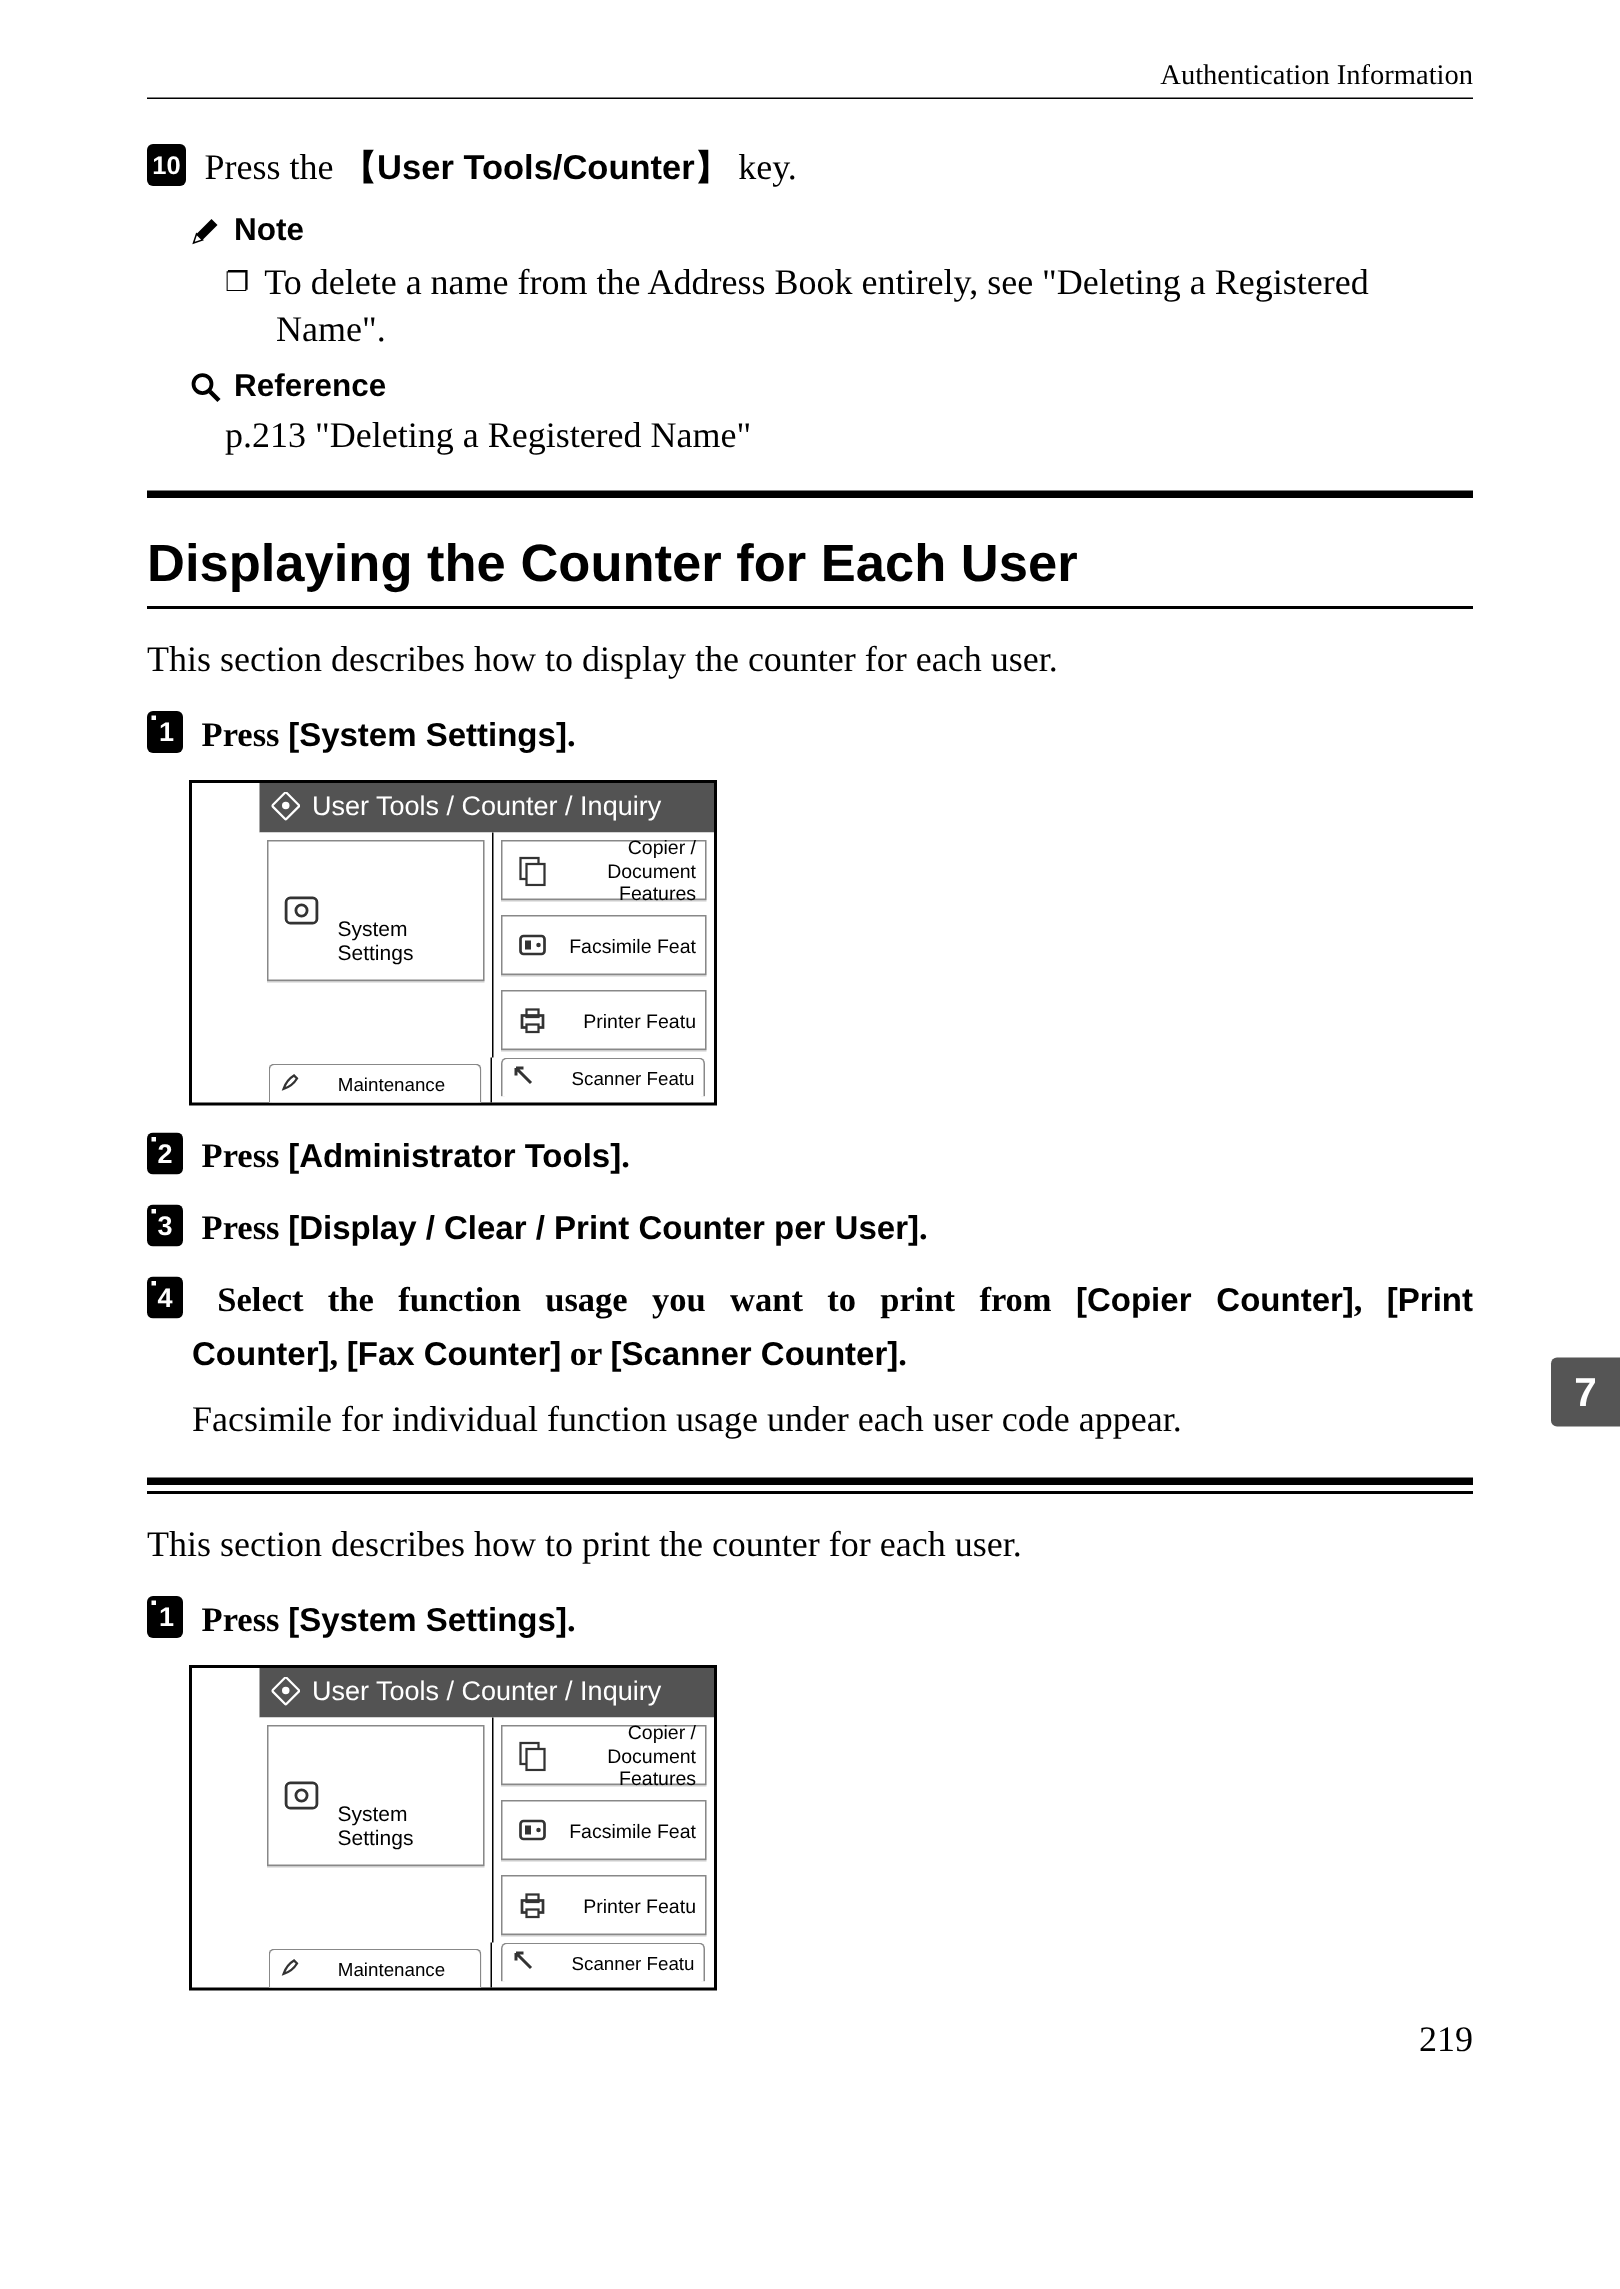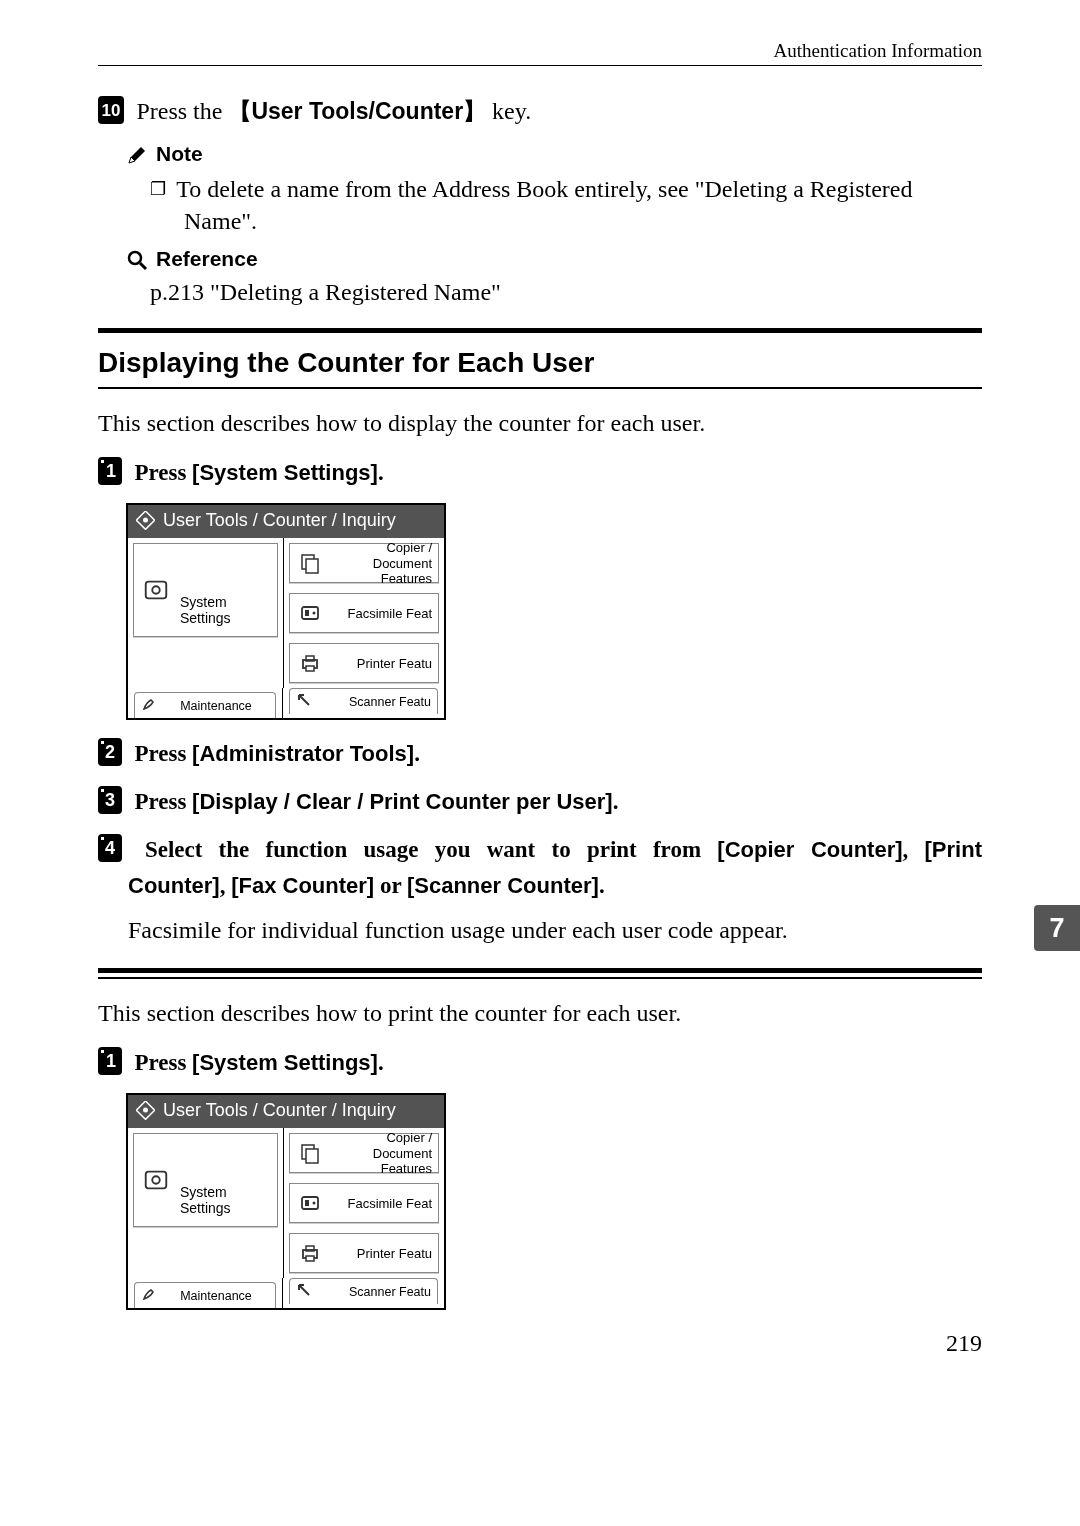--- a/index.html
+++ b/index.html
@@ -47,43 +47,44 @@
     font-size: 24px;
     margin-left: 24px;
     margin-top: 4px;
   }
   .bullet-sq { font-family: Arial,Helvetica,sans-serif; font-size:18px; margin-right:10px; position:relative; top:-2px; }
   .thick-rule { border-top: 5px solid #000; margin-top: 22px; }
   .thin-rule { border-top: 2px solid #000; margin-top: 4px; }
   .section-title {
     font-family: Arial, Helvetica, sans-serif;
     font-weight: bold;
-    font-size: 28px;
-    margin-top: 14px;
+    font-size: 35px;
+    margin-top: 24px;
     margin-bottom: 8px;
   }
   .body-text {
     font-size: 24px;
     line-height: 1.35;
     margin-top: 18px;
     margin-bottom: 18px;
   }
   .step-num-icon {
     display: inline-block;
     vertical-align: -5px;
     margin-right: 6px;
   }
   .panel {
-    width: 320px;
+    width: 352px;
     margin-left: 28px;
     margin-top: 10px;
     margin-bottom: 18px;
     border: 2px solid #000;
     box-sizing: border-box;
     font-family: Arial, Helvetica, sans-serif;
+    padding-left: 45px;
   }
   .panel-title {
     background: #535353;
     color: #fff;
     font-size: 18px;
     padding: 5px 8px 7px 8px;
     display: flex;
     align-items: center;
     gap: 8px;
   }

